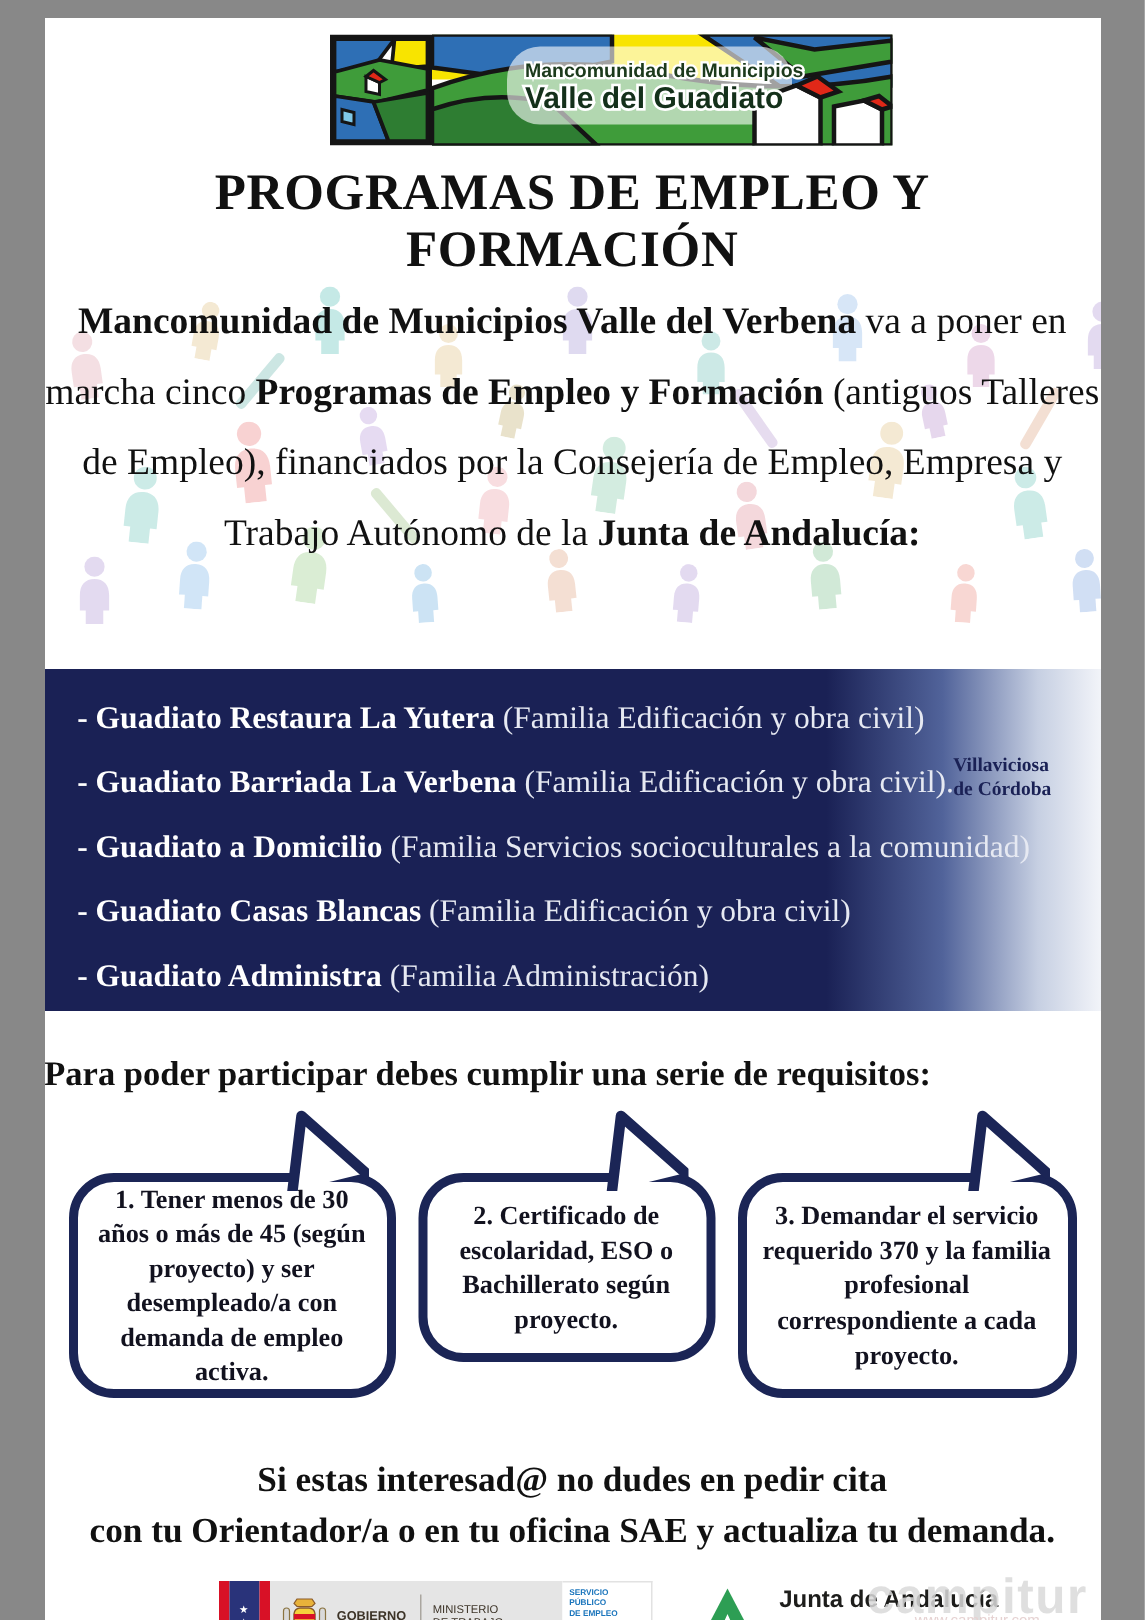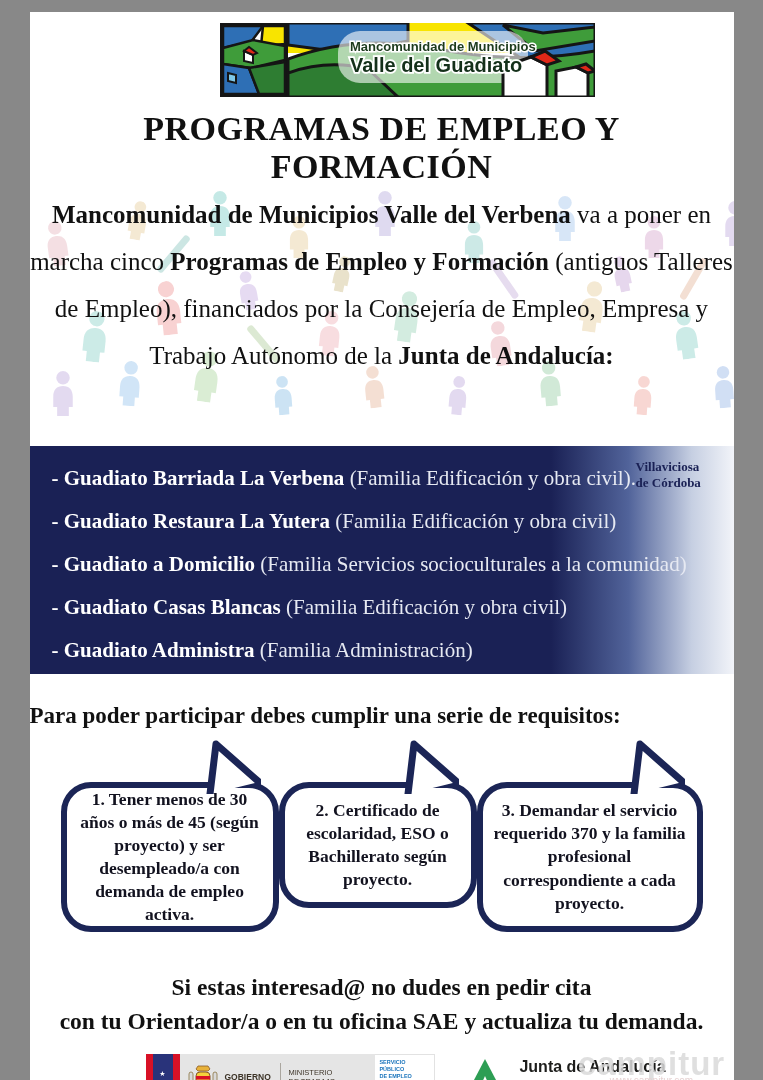--- a/index.html
+++ b/index.html
@@ -36,21 +36,21 @@
   }
   .pname{ font-weight:bold; }
   .pdetail{ color:#e6e9f2; }
   .pnote{
     position:absolute; right:10px; top:2px; width:88px;
     font-size:13px; line-height:1.2; font-weight:bold; color:#1a2155;
     white-space:pre-line; text-align:left;
   }
   
   .req-heading{ margin-top:29px; font-size:23px; font-weight:bold; }
-  .bubbles{ display:flex; justify-content:center; padding:0 16px; margin-top:9px; height:212px; }
+  .bubbles{ display:flex; justify-content:space-between; padding:0 16px; margin-top:9px; height:212px; }
   .bubble{ position:relative; padding-top:44px; }
   .tail{ position:absolute; top:2px; right:18px; }
   .box{
     border:6px solid #1b2556; border-radius:30px; background:#fff;
     display:flex; align-items:center; justify-content:center;
     text-align:center; font-weight:bold; font-size:17.5px; line-height:1.32;
     padding:8px 10px; color:#12121f;
   }
   .b1 .box{ width:218px; height:150px; }
   .b2 .box{ width:198px; height:126px; }
@@ -243,26 +243,26 @@
         <div style="position:absolute;left:140px;top:70px;width:7px;height:46px;background:#7fc0b8;opacity:.4;border-radius:3px;transform:rotate(40deg)"></div>
         <div style="position:absolute;left:470px;top:95px;width:7px;height:46px;background:#c0a8d8;opacity:.4;border-radius:3px;transform:rotate(-35deg)"></div>
         <div style="position:absolute;left:660px;top:95px;width:7px;height:46px;background:#e0b090;opacity:.4;border-radius:3px;transform:rotate(30deg)"></div>
         <div style="position:absolute;left:230px;top:160px;width:7px;height:46px;background:#a8c890;opacity:.4;border-radius:3px;transform:rotate(-40deg)"></div>
       </div>
     <p><b>Mancomunidad de Municipios Valle del Verbena</b><span> va a poner en marcha cinco </span><b>Programas de Empleo y Formación</b><span> (antiguos Talleres de Empleo), financiados por la Consejería de Empleo, Empresa y Trabajo Autónomo de la </span><b>Junta de Andalucía:</b></p>
   </div>
 
   <section class="banner">
     <div class="prow">
+      <span class="pname">- Guadiato Restaura La Yutera</span><span class="pdetail"> (Familia Edificación y obra civil)</span>
+    </div>
+    <div class="prow">
       <span class="pname">- Guadiato Barriada La Verbena</span><span class="pdetail"> (Familia Edificación y obra civil).</span>
       <span class="pnote">Villaviciosa
 de Córdoba</span>
-    </div>
-    <div class="prow">
-      <span class="pname">- Guadiato Restaura La Yutera</span><span class="pdetail"> (Familia Edificación y obra civil)</span>
     </div>
     <div class="prow">
       <span class="pname">- Guadiato a Domicilio</span><span class="pdetail"> (Familia Servicios socioculturales a la comunidad)</span>
     </div>
     <div class="prow">
       <span class="pname">- Guadiato Casas Blancas</span><span class="pdetail"> (Familia Edificación y obra civil)</span>
     </div>
     <div class="prow">
       <span class="pname">- Guadiato Administra</span><span class="pdetail"> (Familia Administración)</span>
     </div>

